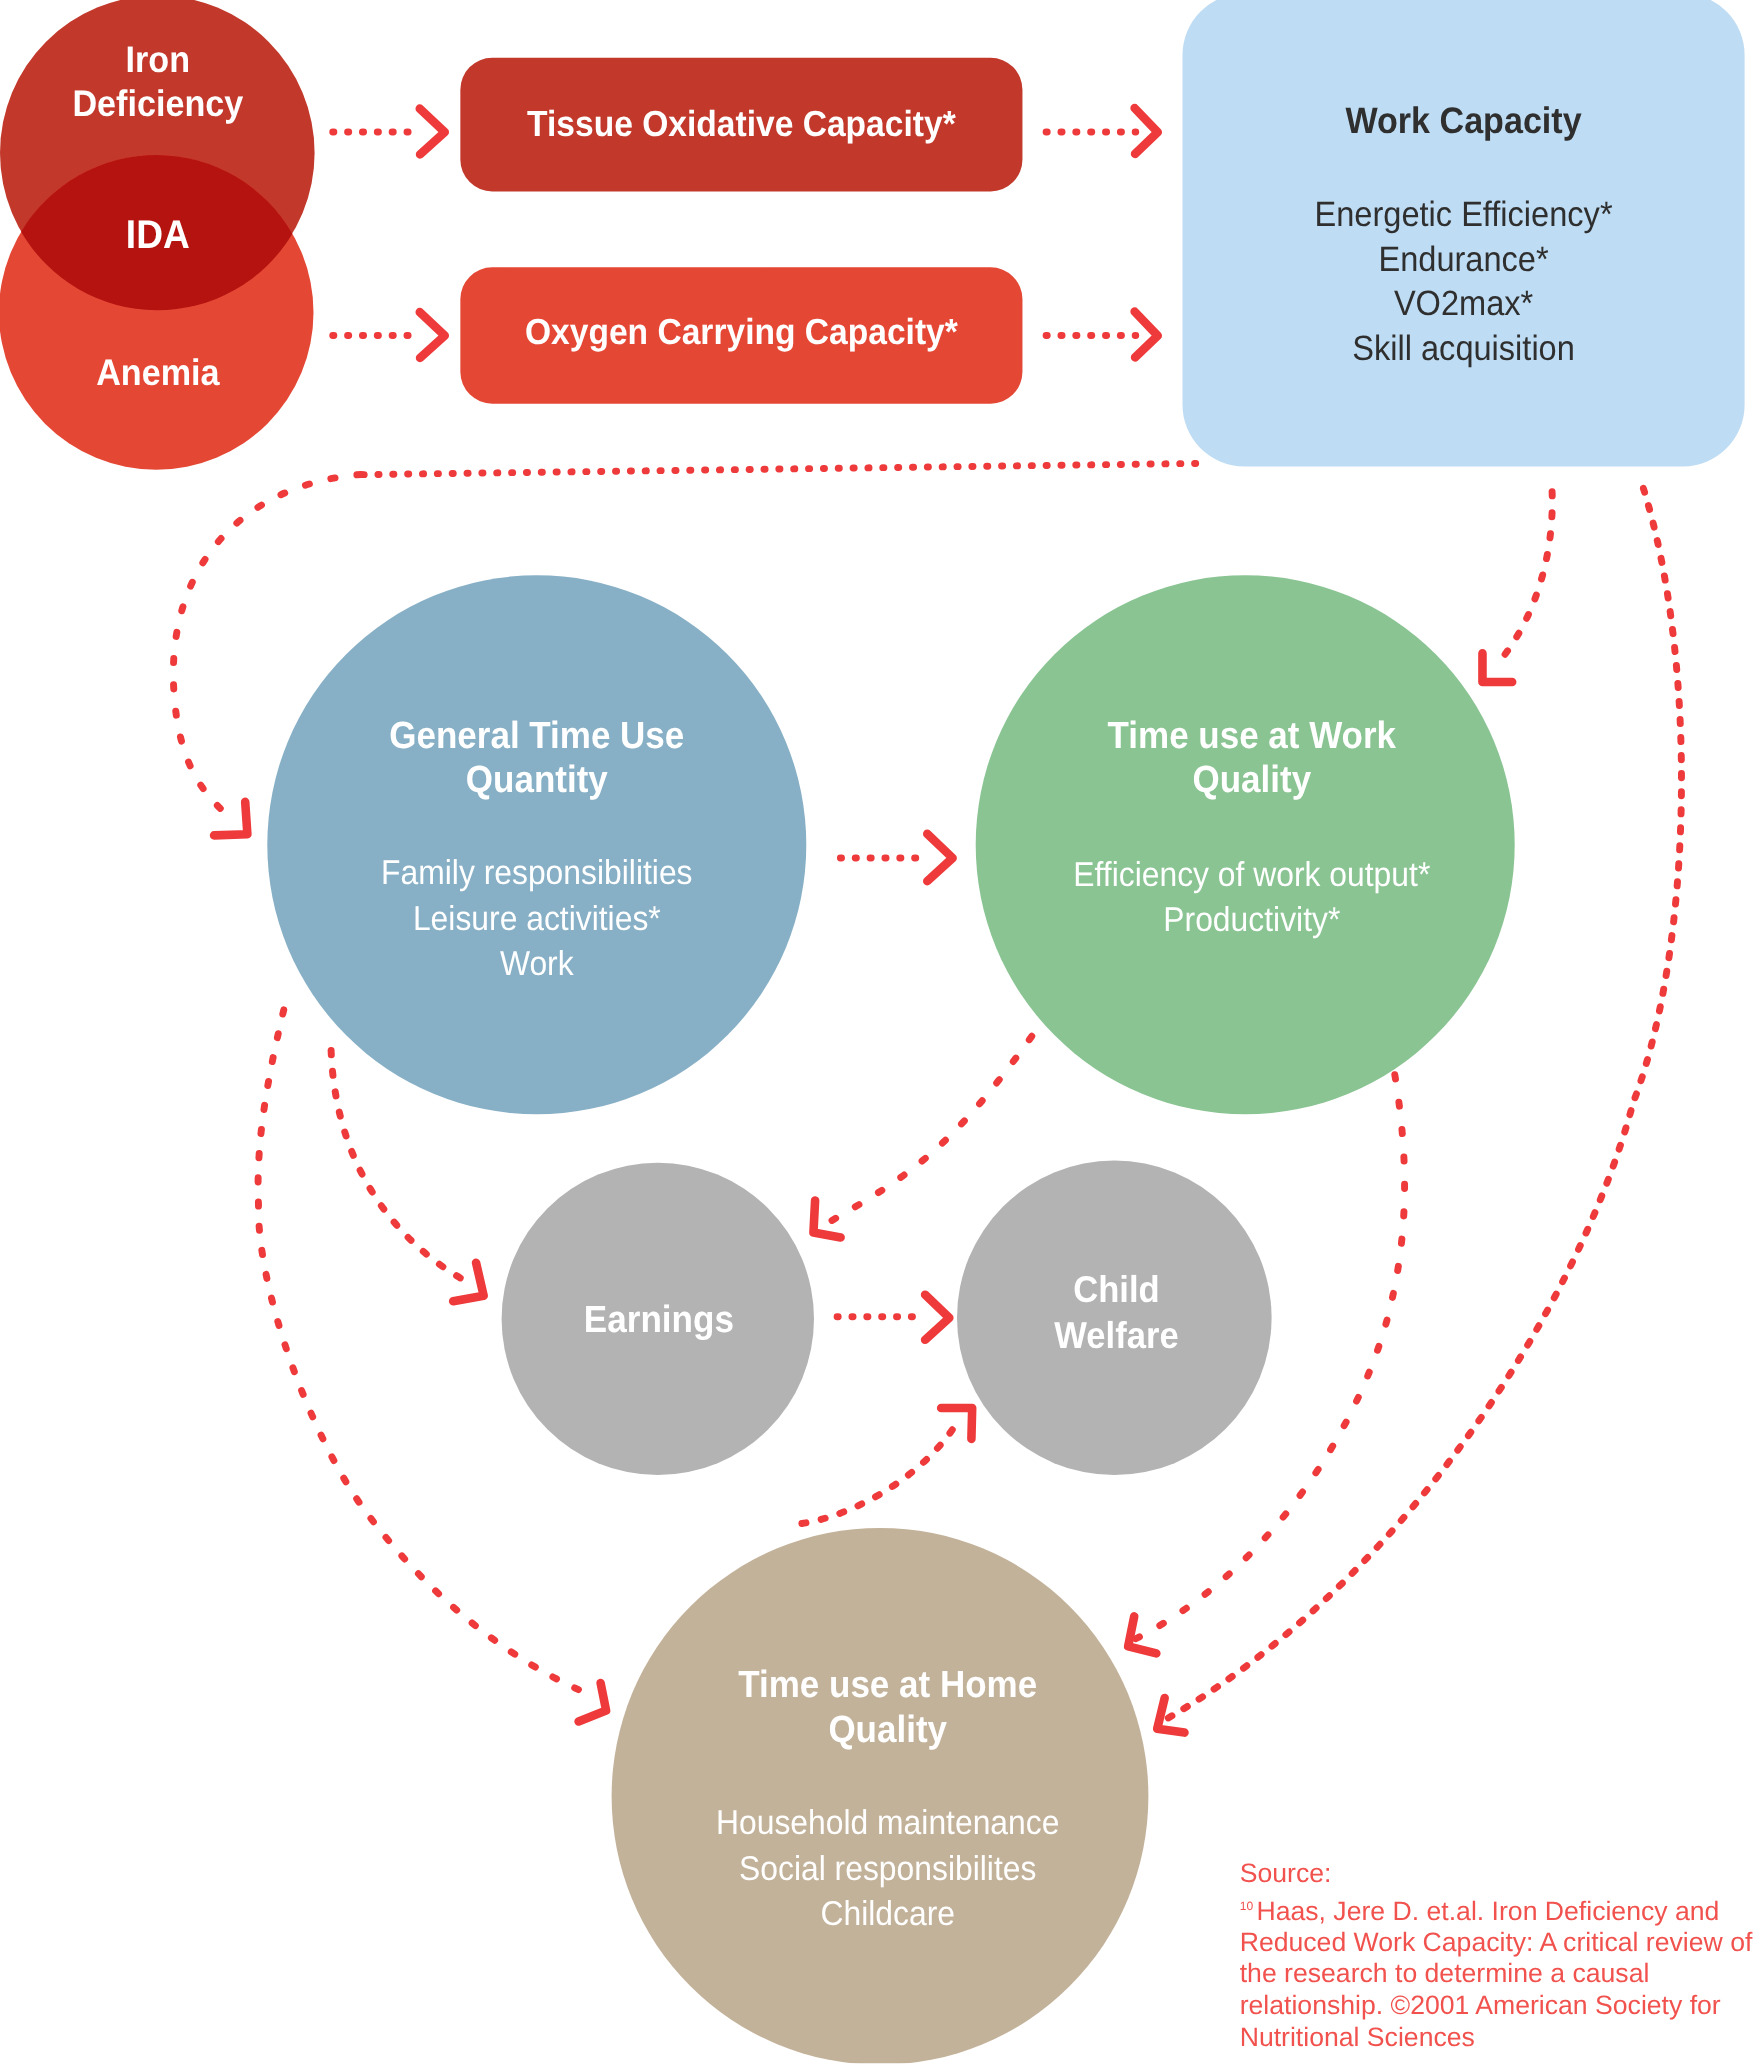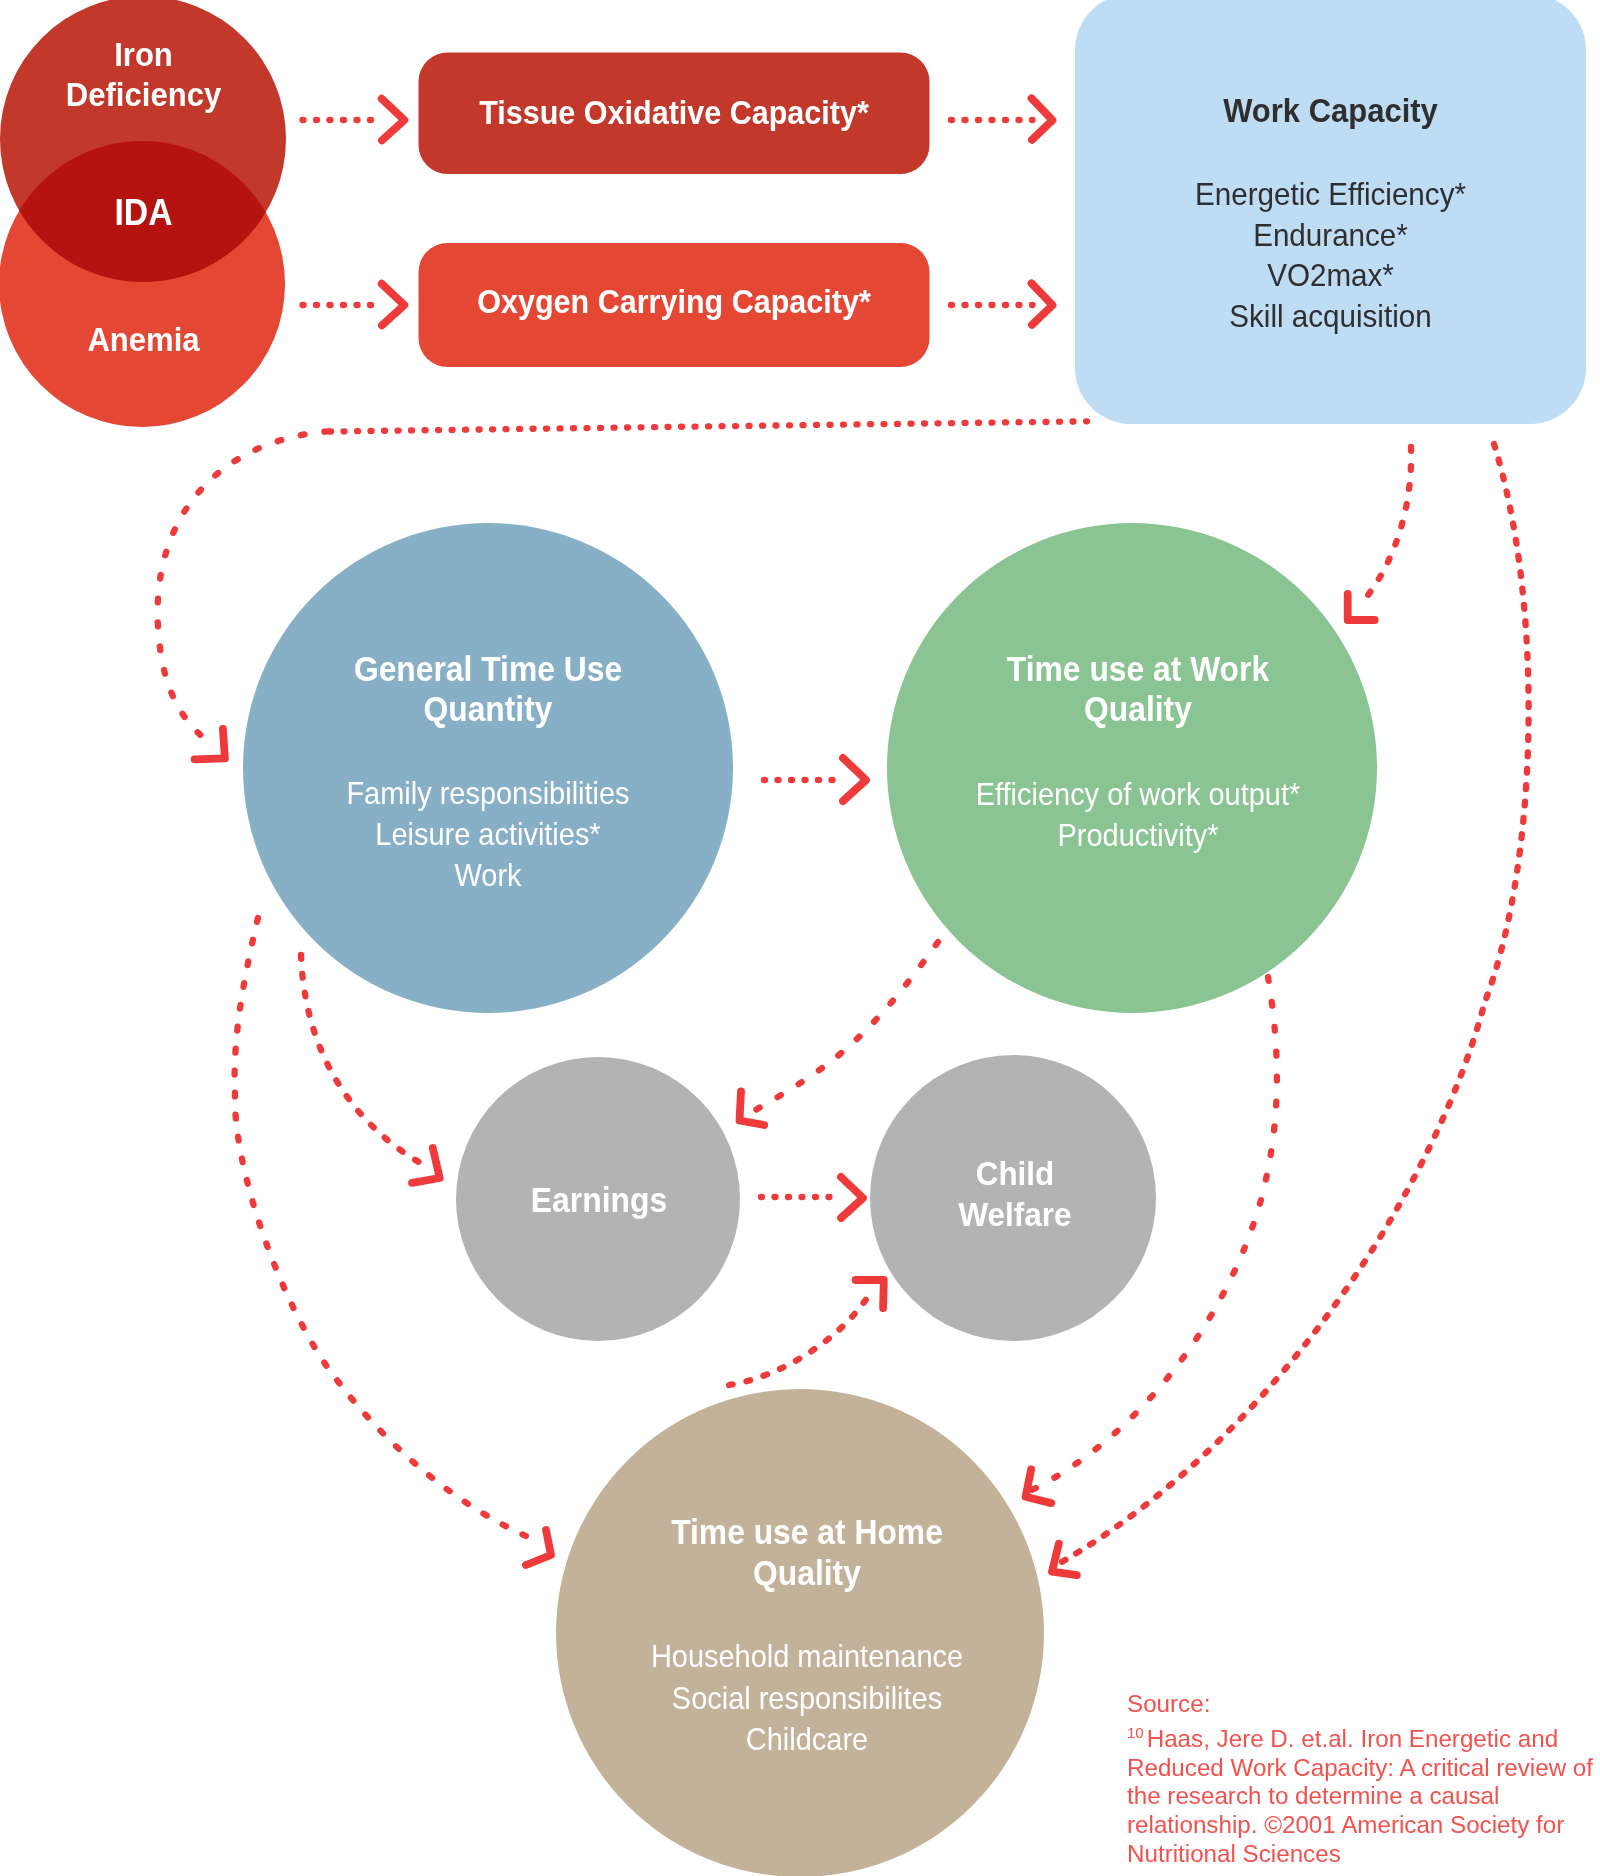--- a/index.html
+++ b/index.html
@@ -135,20 +135,20 @@
 </div>
 <div class="txt white" style="left:563px;top:1636px;width:488px;font-size:31.3px;line-height:41.5px;">
   <div>Household maintenance</div>
   <div>Social responsibilites</div>
   <div>Childcare</div>
 </div>
 
 <div style="position:absolute;left:1127px;top:1690px;width:500px;font-size:24.2px;line-height:28.8px;color:#F1524E;text-align:left;white-space:nowrap;">
   <div>Source:</div>
   <div>
-    <span style="font-size:15px;vertical-align:super;margin-right:3px;">10</span><span>Haas, Jere D. et.al. Iron Energetic and</span>
+    <span style="font-size:11px;vertical-align:super;margin-right:3px;">10</span><span>Haas, Jere D. et.al. Iron Deficiency and</span>
   </div>
   <div>Reduced Work Capacity: A critical review of</div>
   <div>the research to determine a causal</div>
   <div>relationship. ©2001 American Society for</div>
   <div>Nutritional Sciences</div>
 </div>
 </div>
 
 </body></html>

